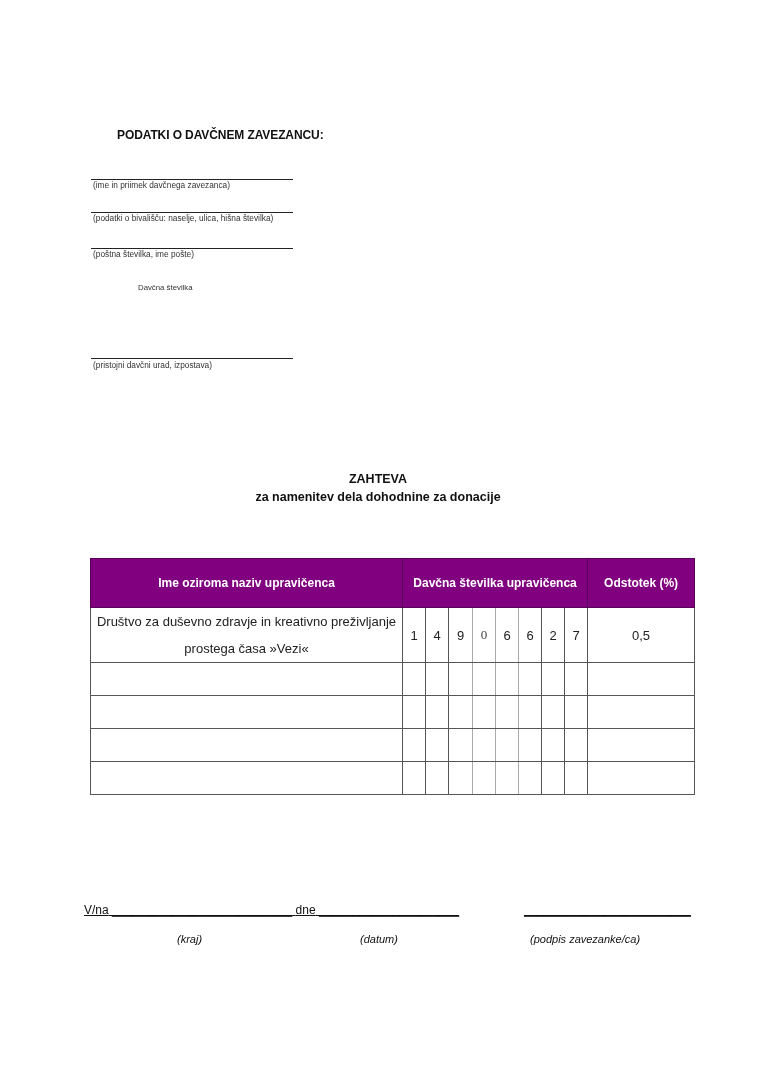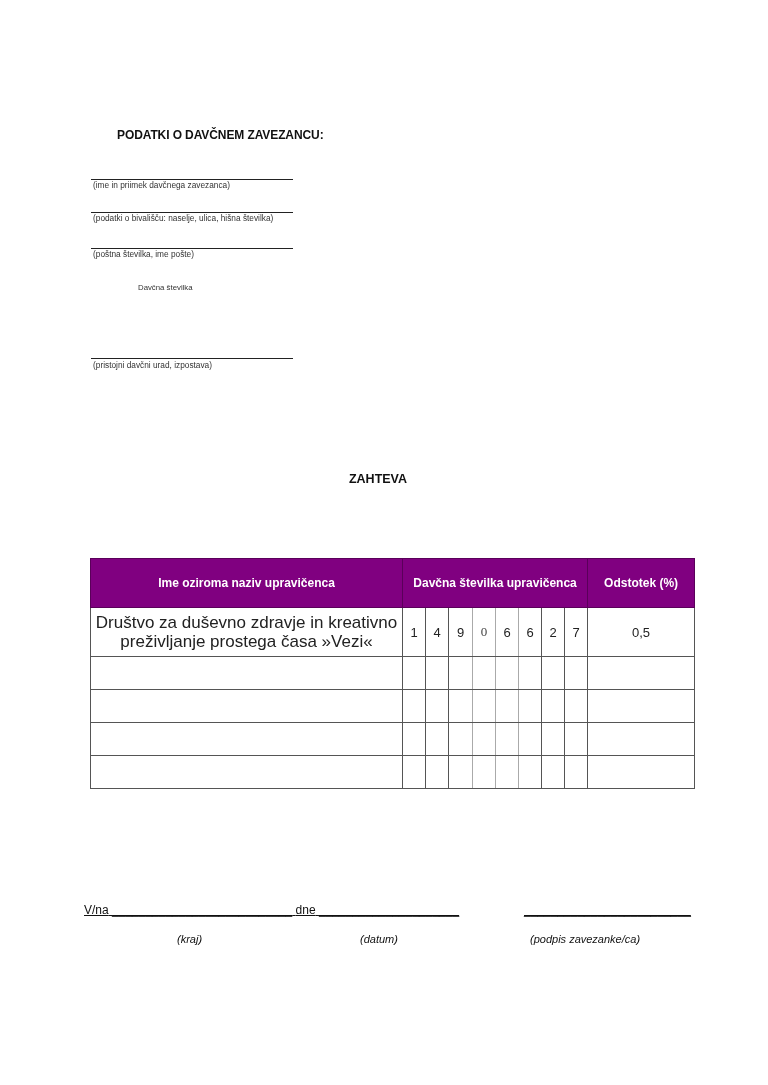--- a/index.html
+++ b/index.html
@@ -90,22 +90,22 @@
       border-left-color: #aaaaaa;
       border-right-color: #aaaaaa;
     }
     table.donation tr.first-row td {
       height: 48px;
     }
     table.donation tr.empty-row td {
       height: 32px;
     }
     .recipient-name {
-      line-height: 19px;
-      font-size: 17px;
+      line-height: 27px;
+      font-size: 13px;
     }
     .zero-digit {
       font-family: "Liberation Serif", serif;
       color: #444444;
     }
 
     
     .sig-line {
       top: 903px;
       font-size: 12px;
@@ -133,20 +133,21 @@
 <div class="fill-line" style="top:248px;"></div>
 <div class="line-caption" style="top:249px;">(poštna številka, ime pošte)</div>
 
 <div class="abs tax-label">Davčna številka</div>
 
 <div class="fill-line" style="top:358px;"></div>
 <div class="line-caption" style="top:360px;">(pristojni davčni urad,  izpostava)</div>
 
 <div class="abs doc-title">
   <div>ZAHTEVA</div>
+  <div>za namenitev dela dohodnine za donacije</div>
 </div>
 
 <table class="donation">
   <colgroup>
     <col style="width:312px">
     <col style="width:23px">
       <col style="width:23px">
       <col style="width:24px">
       <col style="width:23px">
     <col style="width:23px">

